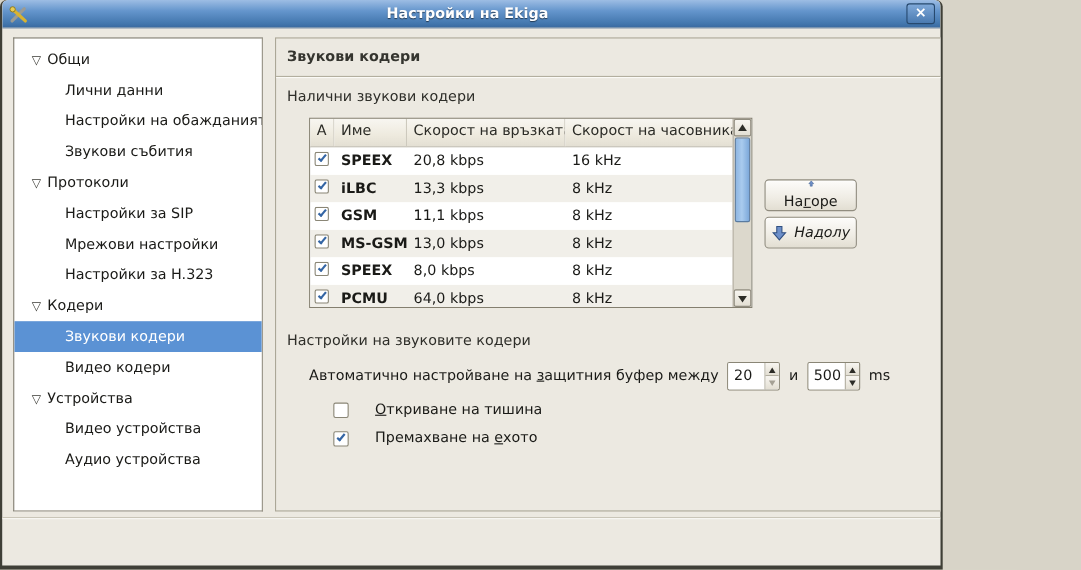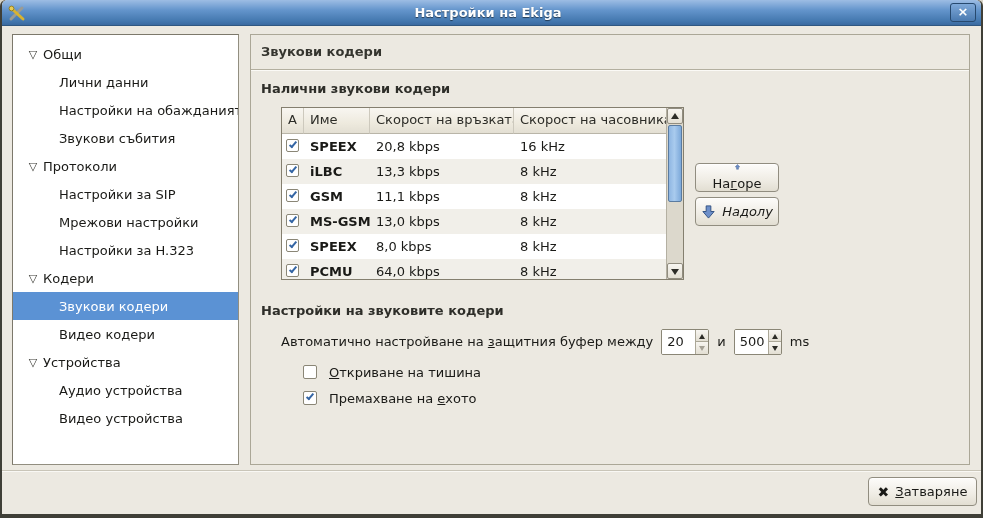--- a/index.html
+++ b/index.html
@@ -1,18 +1,18 @@
 <!DOCTYPE html>
 <html><head>
 <meta charset="utf-8">
 <style>
   html,body{margin:0;padding:0;background:#d8d4c8;}
   *{box-sizing:border-box;}
   .window{
-    position:relative;width:983px;height:518px;
+    position:relative;width:857px;height:518px;
     background:#3f3f37;padding:0 2px 4px 2px;
     font-family:"DejaVu Sans","Liberation Sans",sans-serif;
     font-size:13px;color:#1a1a17;
     border-radius:6px 6px 0 0;overflow:hidden;
   }
   .inner{position:relative;width:100%;height:100%;background:#ece9e1;border-radius:5px 5px 0 0;overflow:hidden;}
 
   
   .titlebar{
     position:absolute;left:0;top:0;right:0;height:26px;
@@ -47,21 +47,21 @@
   .tree-row.child .label{margin-left:46px;}
   .tree-row.selected{background:#5b92d4;color:#fff;}
 
   .main-panel{
     position:absolute;left:248px;top:34px;width:720px;height:431px;
     background:#ece9e1;border:1px solid #aba797;
   }
   .page-title{position:absolute;left:10px;top:9px;font-weight:bold;font-size:13px;color:#35352f;}
   .page-title-sep{position:absolute;left:0;right:0;top:34px;height:2px;
     border-top:1px solid #b3af9f;border-bottom:1px solid #fbfaf6;}
-  .section-title{position:absolute;font-weight:bold;color:#2e2e29;}
+  .section-title{position:absolute;font-weight:normal;color:#2e2e29;}
 
   
   .codec-table{
     position:absolute;left:30px;top:72px;width:403px;height:173px;
     background:#fff;border:1px solid #847f6f;overflow:hidden;
   }
   .thead{display:flex;height:26px;}
   .th{
     background:linear-gradient(#f8f6f1,#eeeade 60%,#e3dfd3);
     border-right:1px solid #cdc9bd;border-bottom:1px solid #b9b5a8;
@@ -128,21 +128,21 @@
   .spin-btns{width:13px;display:flex;flex-direction:column;border-left:1px solid #aba797;}
   .spin-btn{flex:1;background:linear-gradient(#f7f5f0,#e3dfd3);position:relative;}
   .spin-btn.b-top{border-bottom:1px solid #aba797;}
   .spin-btn .t-up{position:absolute;left:3px;top:4px;width:0;height:0;
     border-left:3px solid transparent;border-right:3px solid transparent;border-bottom:5px solid #2c2c27;}
   .spin-btn .t-down{position:absolute;left:3px;top:4px;width:0;height:0;
     border-left:3px solid transparent;border-right:3px solid transparent;border-top:5px solid #2c2c27;}
   .spin-btn .t-down.dim{border-top-color:#a5a195;}
   .sp-word{white-space:nowrap;}
 
-  .check-row{position:absolute;display:flex;align-items:flex-start;gap:12px;}
+  .check-row{position:absolute;display:flex;align-items:flex-end;gap:24px;}
   .check-row .checkbox{width:14px;height:14px;}
   .silence-row{left:52px;top:330px;}
   .echo-row{left:52px;top:356px;}
 
   
   .footer-sep{position:absolute;left:0;right:0;top:470px;height:2px;
     border-top:1px solid #c9c5b8;border-bottom:1px solid #f9f8f4;}
   .btn-close{position:absolute;left:866px;top:477px;width:109px;height:29px;font-weight:normal;}
   .close-x{font-weight:bold;font-size:14px;}
 
@@ -203,24 +203,24 @@
     </div>
     <div class="tree-row child">
       <span class="label">Видео кодери</span>
     </div>
 
     <div class="tree-row group">
       <span class="expander">▽</span>
       <span class="label">Устройства</span>
     </div>
     <div class="tree-row child">
+      <span class="label">Видео устройства</span>
+    </div>
+    <div class="tree-row child">
       <span class="label">Аудио устройства</span>
-    </div>
-    <div class="tree-row child">
-      <span class="label">Видео устройства</span>
     </div>
   </div>
 
   <div class="main-panel">
     <div class="page-title">Звукови кодери</div>
     <div class="page-title-sep"></div>
 
     <div class="section-title" style="left:10px;top:46px;">Налични звукови кодери</div>
 
     <div class="codec-table">

